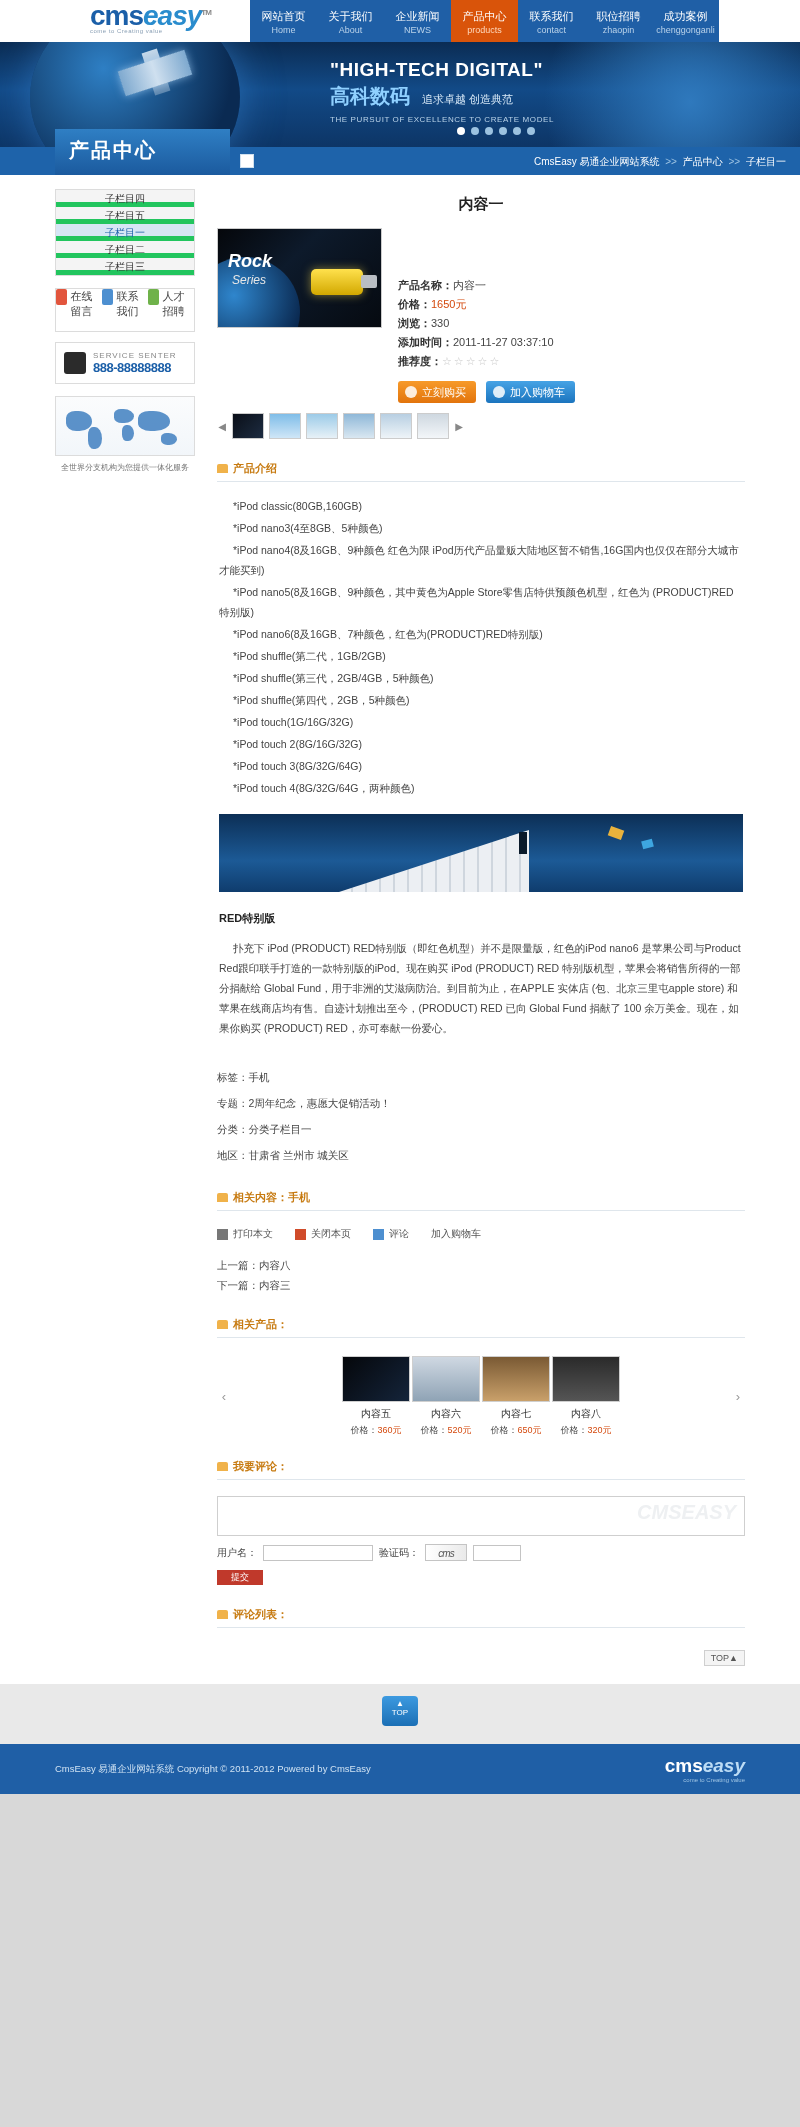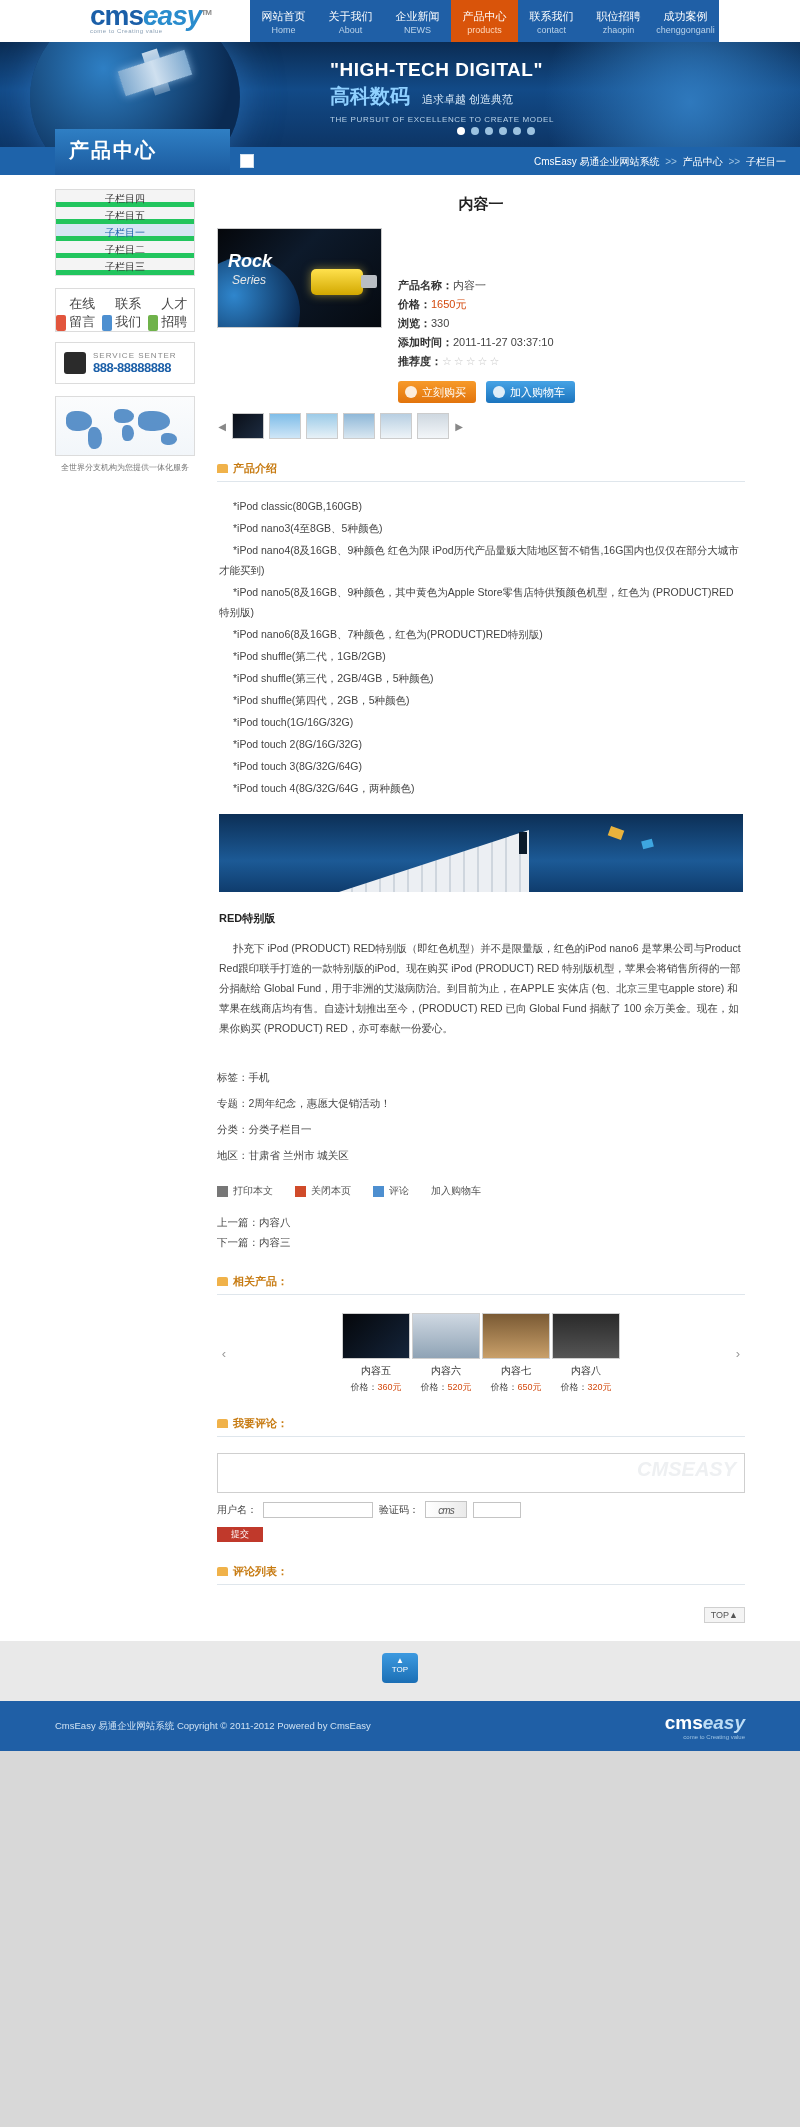--- a/index.html
+++ b/index.html
@@ -85,21 +85,21 @@
   .sidemenu { border:1px solid #dcdcdc; }
   .sidemenu li {
     list-style:none; height:15px; line-height:15px; font-size:10px; color:#333;
     text-align:center; border-bottom:5px solid #22c55e; background:#f4f4f4; cursor:pointer;
     padding:1px 0; height:17px;
   }
   .sidemenu li.active { background:#d6e6f5; color:#1b5fa8; }
   .sidemenu ul { margin:0; padding:0; }
 
   .sideicons { margin-top:12px; border:1px solid #dcdcdc; display:flex; height:44px; }
-  .sideicons .c { flex:1; display:flex; align-items:flex-end; gap:3px; justify-content:center; font-size:13px; color:#444; cursor:pointer;}
+  .sideicons .c { flex:1; display:flex; align-items:flex-start; gap:3px; justify-content:center; font-size:11px; color:#444; cursor:pointer;}
   .ic { width:16px; height:16px; display:inline-block; }
   .ic.msg { background:#e2553d; border-radius:2px; }
   .ic.mail { background:#4d8fd0; border-radius:2px; }
   .ic.job { background:#6fb24a; border-radius:2px; }
 
   .service { margin-top:10px; border:1px solid #dcdcdc; height:42px; display:flex; align-items:center; padding-left:8px; gap:7px;}
   .service .ph { width:22px; height:22px; background:#2b2b2b; border-radius:3px; }
   .service .st { font-size:8px; color:#888; letter-spacing:1px; }
   .service .sn { font-size:13px; color:#1b5fa8; font-weight:bold; letter-spacing:-.5px;}
 
@@ -427,20 +427,24 @@
         <p class="indent" style="margin-top:10px">扑充下 iPod (PRODUCT) RED特别版（即红色机型）并不是限量版，红色的iPod nano6 是苹果公司与Product Red跟印联手打造的一款特别版的iPod。现在购买 iPod (PRODUCT) RED 特别版机型，苹果会将销售所得的一部分捐献给 Global Fund，用于非洲的艾滋病防治。到目前为止，在APPLE 实体店 (包、北京三里屯apple store) 和苹果在线商店均有售。自迹计划推出至今，(PRODUCT) RED 已向 Global Fund 捐献了 100 余万美金。现在，如果你购买 (PRODUCT) RED，亦可奉献一份爱心。</p>
       </div>
 
       <div class="meta">
         <div><span>标签：</span><span>手机</span></div>
         <div><span>专题：</span><span>2周年纪念，惠愿大促销活动！</span></div>
         <div><span>分类：</span><span>分类子栏目一</span></div>
         <div><span>地区：</span><span>甘肃省 兰州市 城关区</span></div>
       </div>
 
+      <div class="sechd">
+        <span class="fold"></span>
+        <span>相关内容：手机</span>
+      </div>
 
       <div class="tools">
         <span class="t">
             <i class="sq print"></i>
             <span>打印本文</span>
           </span>
         <span class="t">
             <i class="sq close"></i>
             <span>关闭本页</span>
           </span>

